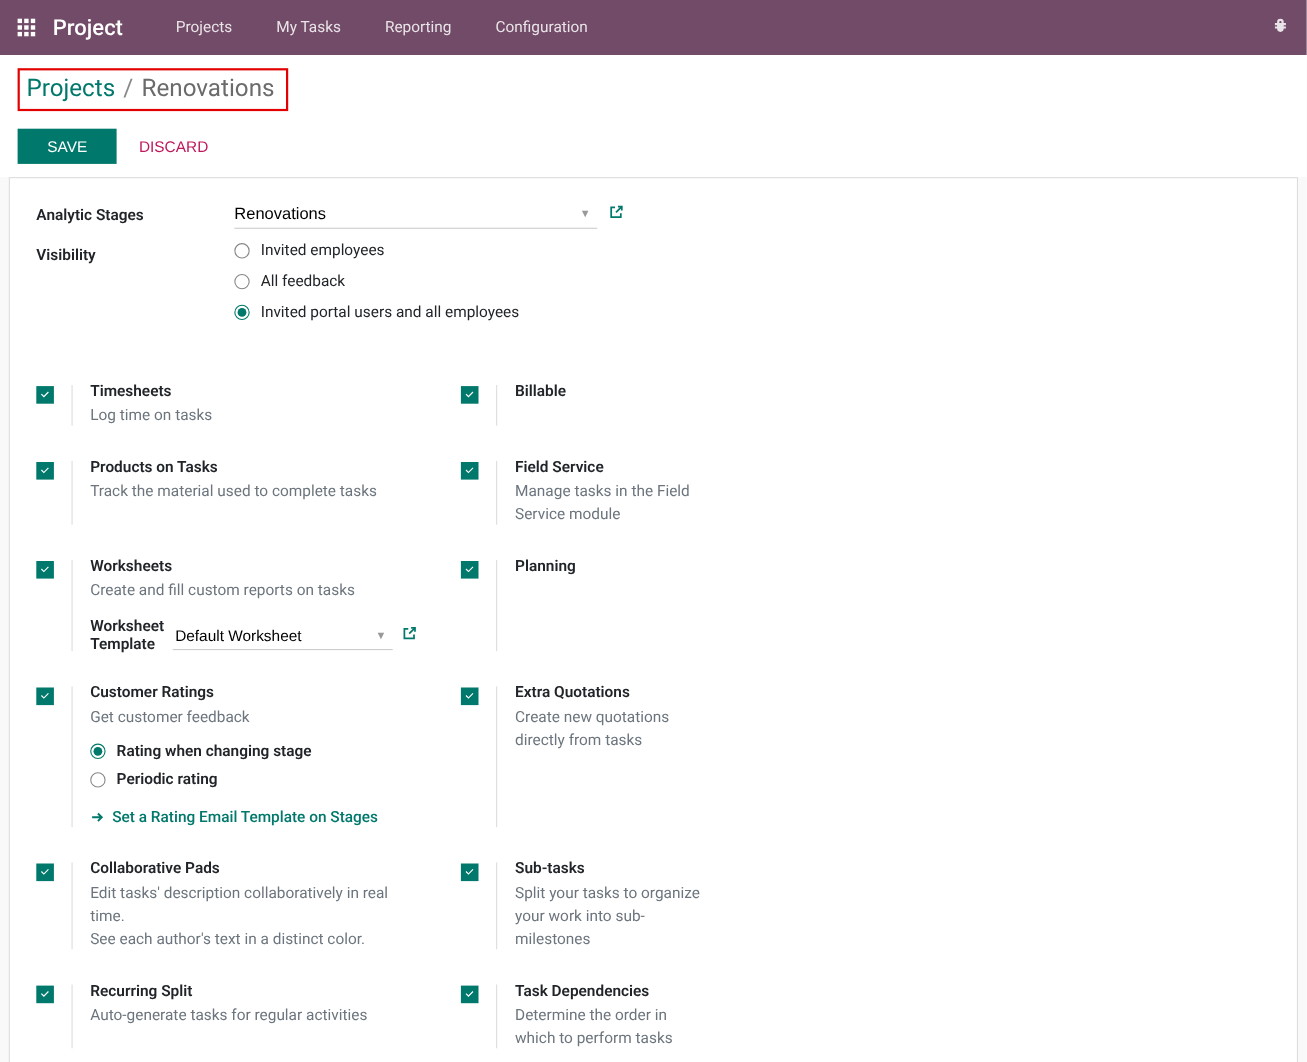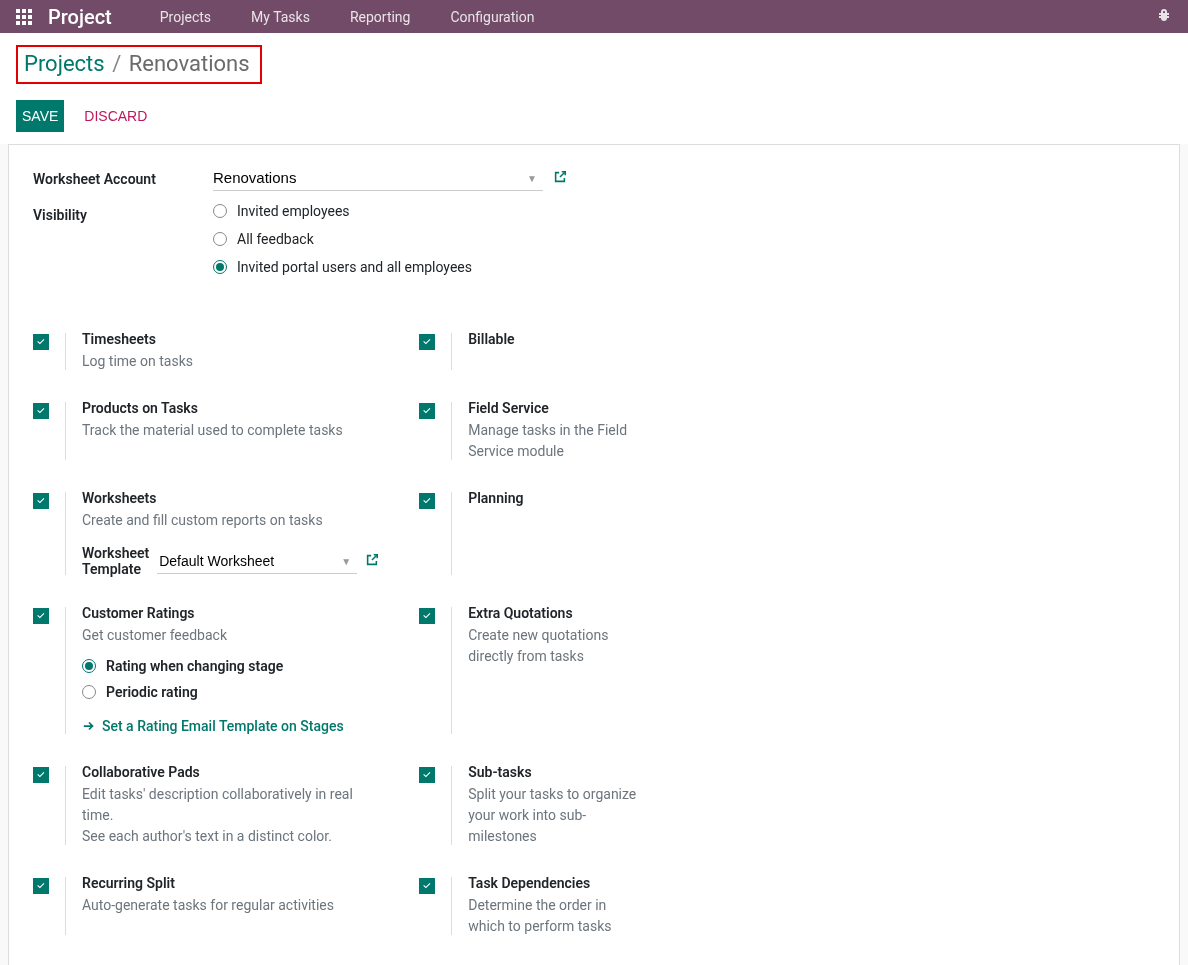--- a/index.html
+++ b/index.html
@@ -1,36 +1,36 @@
 <!DOCTYPE html>
 <html><head>
   <meta charset="utf-8">
   <style>
     * { box-sizing: border-box; margin: 0; padding: 0; }
     body { font-family: -apple-system, BlinkMacSystemFont, "Segoe UI", Roboto, "Helvetica Neue", Arial, sans-serif; font-size: 14px; color: #212529; background: #f9f9f9; }
     
     
-    .navbar { background: #714B67; height: 33px; display: flex; align-items: center; padding: 0 16px; color: #fff; }
+    .navbar { background: #714B67; height: 50px; display: flex; align-items: center; padding: 0 16px; color: #fff; }
     .apps-icon { display: grid; grid-template-columns: repeat(3, 4px); grid-template-rows: repeat(3, 4px); gap: 2px; margin-right: 16px; cursor: pointer; }
     .apps-icon span { width: 4px; height: 4px; background: #fff; }
     .app-name { font-size: 20px; font-weight: 500; margin-right: 28px; }
     .nav-links { display: flex; gap: 0; }
     .nav-link { color: rgba(255,255,255,0.85); padding: 14px 20px; font-size: 14px; cursor: pointer; }
     .bug-icon { margin-left: auto; cursor: pointer; opacity: 0.85; }
     
     
     .breadcrumb-bar { padding: 12px 16px 8px; background: #fff; }
     .breadcrumb-box { display: inline-block; border: 2px solid #e20000; padding: 4px 10px 6px 6px; }
     .breadcrumb-link { color: #00786b; font-size: 22px; cursor: pointer; }
     .breadcrumb-sep { color: #888; font-size: 22px; margin: 0 4px; }
     .breadcrumb-current { color: #6b6b6b; font-size: 22px; }
     
     
     .action-bar { padding: 8px 16px 12px; background: #fff; display: flex; gap: 10px; align-items: center; }
-    .btn-save { background: #00786b; color: #fff; border: none; padding: 8px 6px; font-size: 14px; font-weight: 500; cursor: pointer; }
+    .btn-save { background: #00786b; color: #fff; border: none; padding: 8px 27px; font-size: 14px; font-weight: 500; cursor: pointer; }
     .btn-discard { color: #be185d; background: none; border: none; padding: 8px 10px; font-size: 14px; font-weight: 500; cursor: pointer; }
     
     
     .sheet { background: #fff; margin: 0 8px; border: 1px solid #ddd; padding: 20px 24px; }
     
     
     .form-row { display: flex; align-items: flex-start; margin-bottom: 10px; }
     .form-label { width: 180px; font-weight: 600; color: #212529; padding-top: 6px; font-size: 14px; }
     .form-value { flex: 1; }
     .m2o-field { display: flex; align-items: center; gap: 10px; }
@@ -103,21 +103,21 @@
 </div>
 
 <div class="action-bar">
   <button class="btn-save">SAVE</button>
   <button class="btn-discard">DISCARD</button>
 </div>
 
 <div class="sheet">
 
   <div class="form-row">
-    <div class="form-label">Worksheet Account</div>
+    <div class="form-label">Analytic Stages</div>
     <div class="form-value">
       <div class="m2o-field">
         <span class="m2o-wrap">
           <input class="m2o-input" value="Renovations" style="">
           <span class="m2o-caret">▼</span>
         </span>
         <span class="ext-link">
           <svg width="14" height="14" viewBox="0 0 16 16" fill="none" stroke="#00786b" stroke-width="1.8">
               <path d="M7 3H3v10h10V9"></path>
               <path d="M10 2h4v4"></path>

